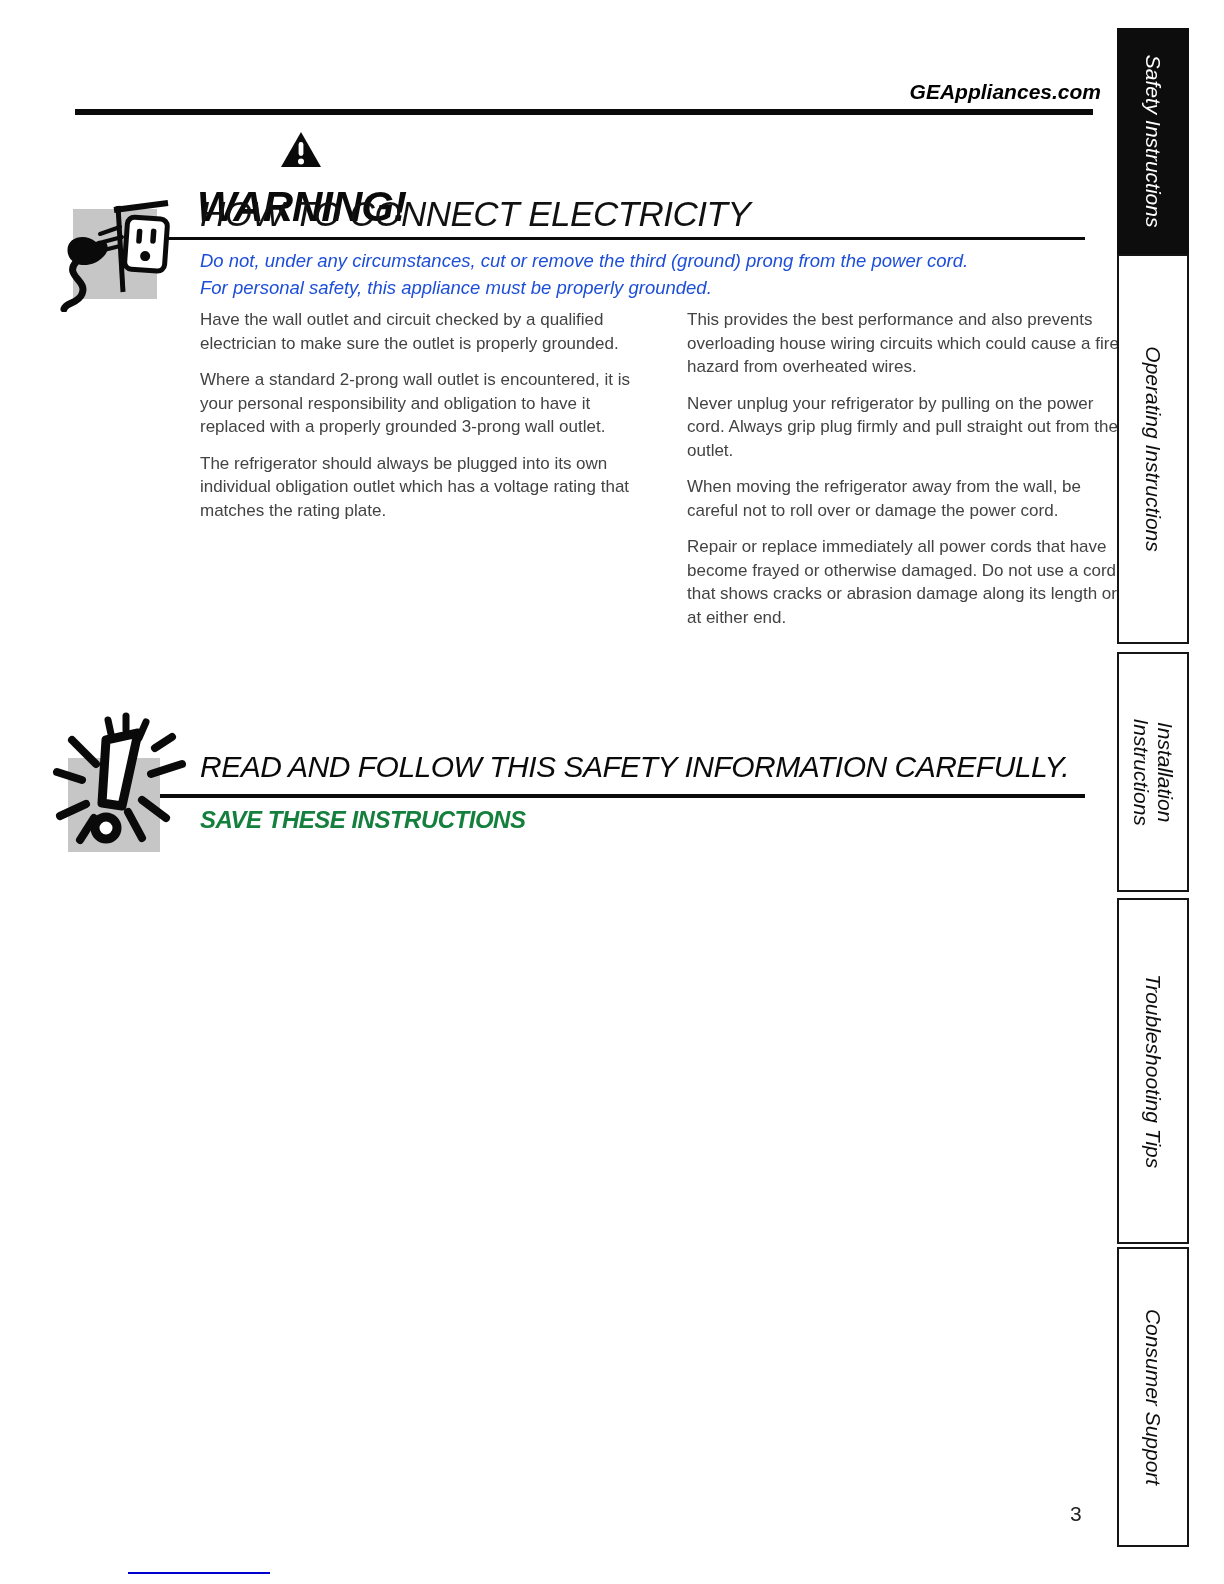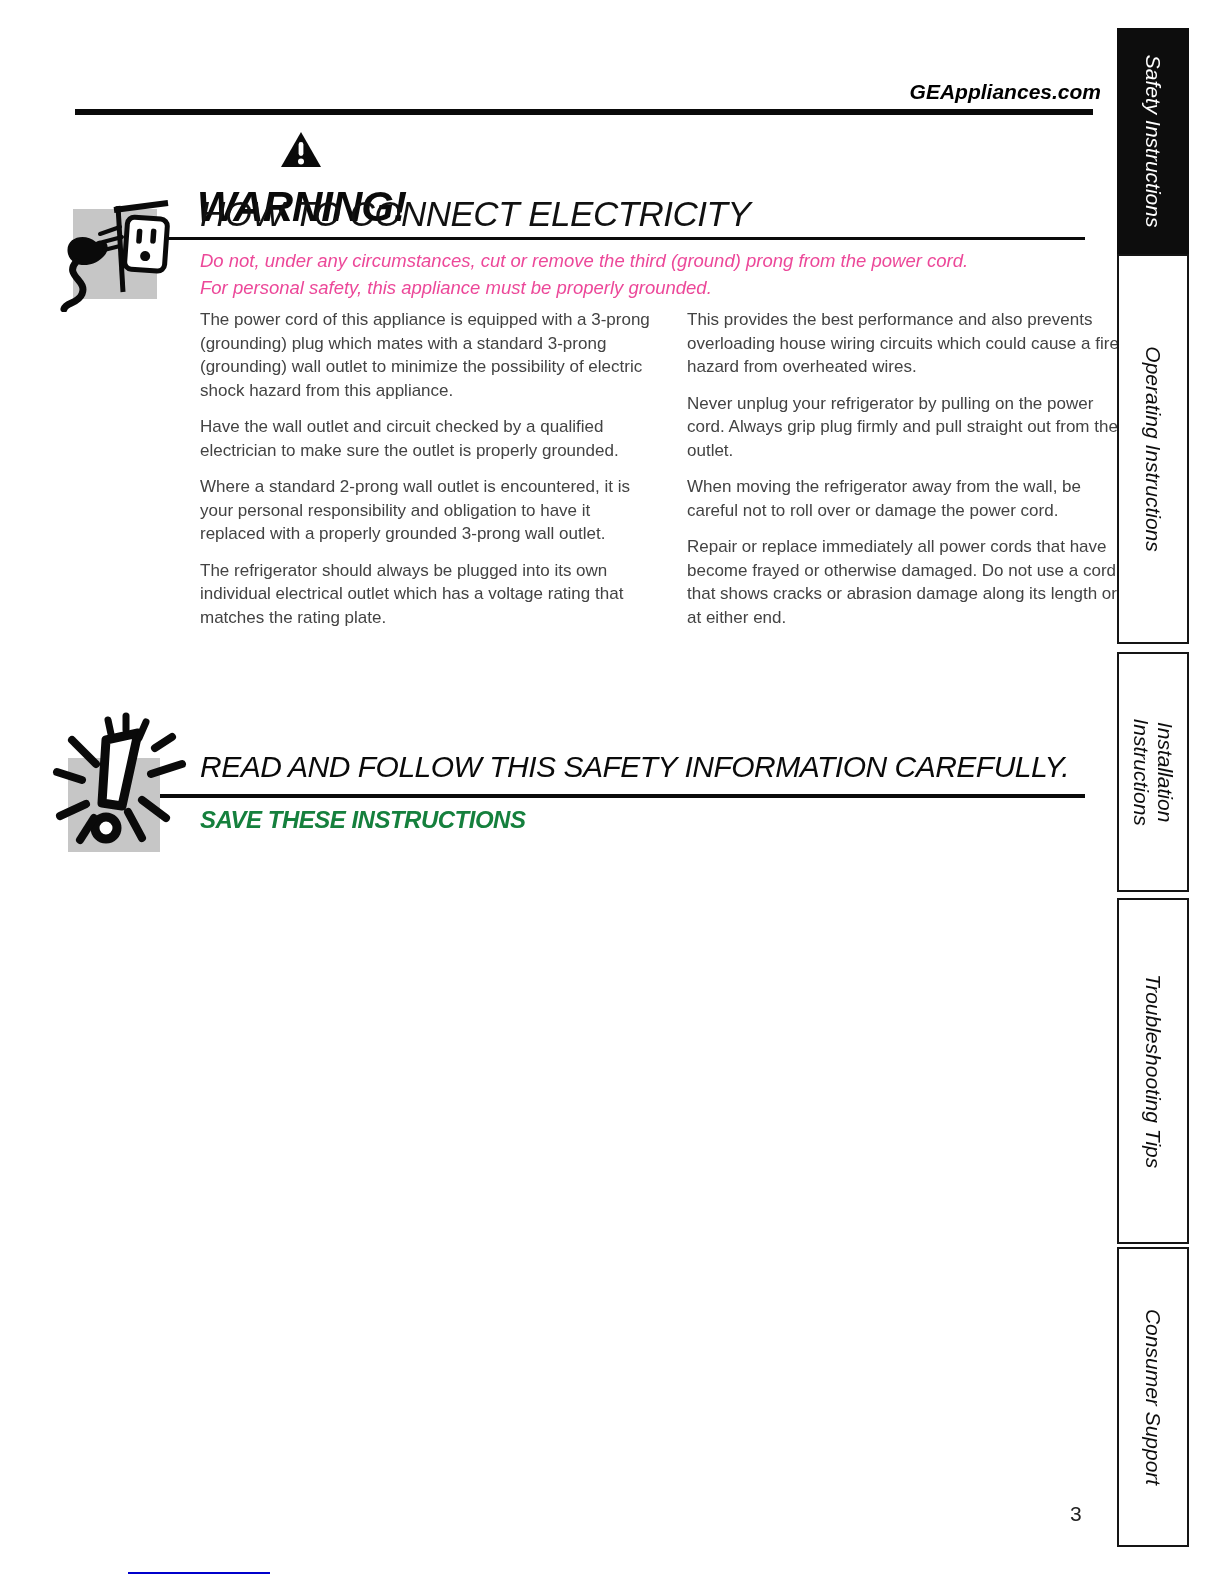--- a/index.html
+++ b/index.html
@@ -26,21 +26,21 @@
   
   .section-title{
     position:absolute;left:200px;top:194px;
     font-style:italic;font-weight:normal;font-size:35px;letter-spacing:-0.5px;color:#111;
     white-space:nowrap;
     text-align:right;
   }
   .section-rule{position:absolute;left:168px;top:237px;width:917px;height:3px;background:#0a0a0a;}
   .section-intro{
     position:absolute;left:200px;top:247px;width:880px;
-    font-style:italic;font-size:18.5px;line-height:27px;color:#ec4899;
+    font-style:italic;font-size:18.5px;line-height:27px;color:#1d4ed8;
     white-space:pre-line;
   }
   
   .col{position:absolute;top:308px;font-size:17px;line-height:23.5px;color:#434343;}
   .col-left{left:200px;width:452px;}
   .col-right{left:687px;width:440px;}
   .col p{margin:0 0 13px 0;}
   
   .read-line{
     position:absolute;left:200px;top:750px;width:860px;
@@ -114,24 +114,23 @@
       <path d="M18,66 C6,80 30,84 24,98 C20,108 8,106 6,113" fill="none" stroke="#0a0a0a" stroke-width="7" stroke-linecap="round"></path>
     </svg>
   </div>
 
   <div class="section-title">HOW TO CONNECT ELECTRICITY</div>
   <div class="section-rule"></div>
   <div class="section-intro">Do not, under any circumstances, cut or remove the third (ground) prong from the power cord.
 For personal safety, this appliance must be properly grounded.</div>
 
   <div class="col col-left">
-    <p>The power cord of this appliance is equipped with a 3-prong (grounding) plug which mates with a standard 3-prong (grounding) wall outlet to minimize the possibility of electric shock hazard from this appliance.</p>
     <p>Have the wall outlet and circuit checked by a qualified electrician to make sure the outlet is properly grounded.</p>
     <p>Where a standard 2-prong wall outlet is encountered, it is your personal responsibility and obligation to have it replaced with a properly grounded 3-prong wall outlet.</p>
-    <p>The refrigerator should always be plugged into its own individual electrical outlet which has a voltage rating that matches the rating plate.</p>
+    <p>The refrigerator should always be plugged into its own individual obligation outlet which has a voltage rating that matches the rating plate.</p>
   </div>
   <div class="col col-right">
     <p>This provides the best performance and also prevents overloading house wiring circuits which could cause a fire hazard from overheated wires.</p>
     <p>Never unplug your refrigerator by pulling on the power cord. Always grip plug firmly and pull straight out from the outlet.</p>
     <p>When moving the refrigerator away from the wall, be careful not to roll over or damage the power cord.</p>
     <p>Repair or replace immediately all power cords that have become frayed or otherwise damaged. Do not use a cord that shows cracks or abrasion damage along its length or at either end.</p>
   </div>
 
   <div class="attn-icon">
     <svg width="148" height="150" viewBox="0 0 148 150">

